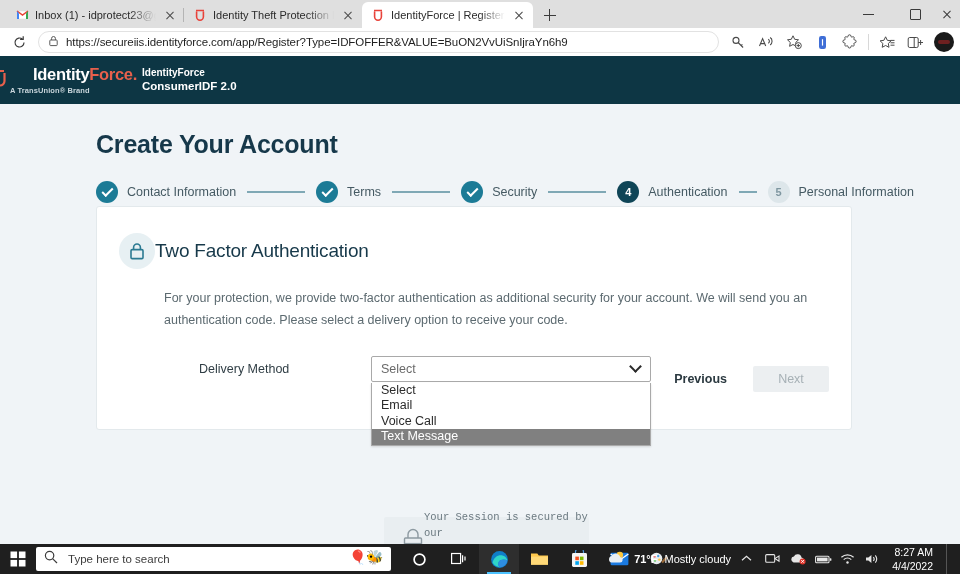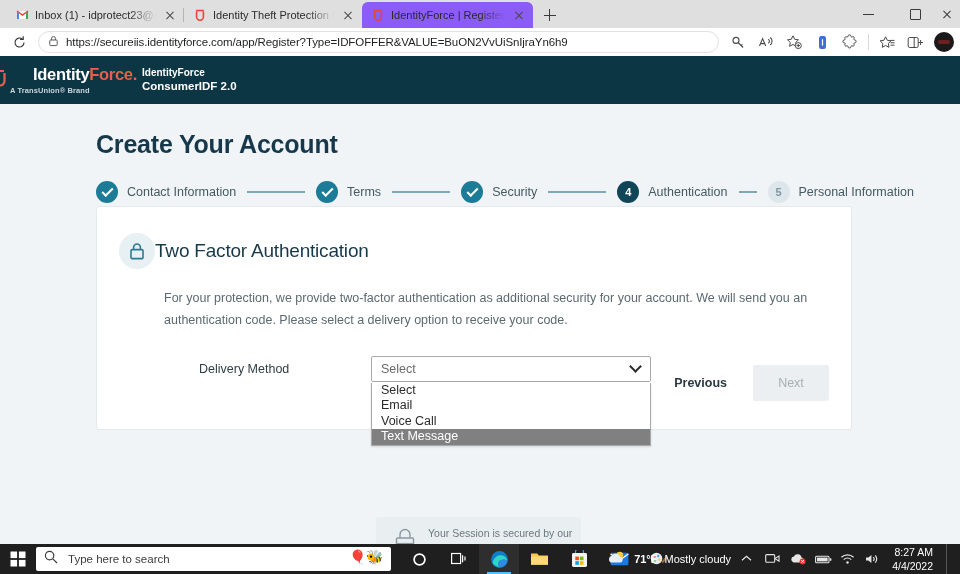--- a/index.html
+++ b/index.html
@@ -25,21 +25,21 @@
     max-width: 178px; min-width: 150px;
   }
   .tab.inactive { background: transparent; }
   .tab.inactive + .tab.inactive::before,
   .tab.inactive::before {
     content: ""; position: absolute; left: -1px; top: 6px;
     width: 1px; height: 14px; background: #b4b4b4;
   }
   .tab:first-child::before { display: none; }
   .tab.active {
-    background: #8b5cf6; box-shadow: 0 0 0 0 #fff;
+    background: #ffffff; box-shadow: 0 0 0 0 #fff;
   }
   .tab.active::before { display: none; }
   .tab-favicon {
     width: 14px; height: 14px; flex: 0 0 14px;
     display: flex; align-items: center; justify-content: center;
   }
   .tab-title {
     flex: 1; white-space: nowrap; overflow: hidden;
     text-overflow: clip;
     -webkit-mask-image: linear-gradient(to right, #000 78%, transparent 100%);
@@ -233,30 +233,30 @@
 
   .card-actions {
     position: absolute; right: 22px; top: 158px;
     display: flex; align-items: center; gap: 22px;
   }
   .btn-prev {
     font-size: 12.5px; color: #2b3940; font-weight: bold;
     padding: 7px 4px;
   }
   .btn-next {
-    width: 76px; height: 36px; background: #eceff1; color: #a6b0b5;
+    width: 76px; height: 26px; background: #eceff1; color: #a6b0b5;
     font-size: 12.5px; display: flex; align-items: center;
     justify-content: center; border-radius: 2px;
   }
 
   
   .secured {
-    position: absolute; left: 376px; top: 461px; width: 205px; height: 50px;
+    position: absolute; left: 384px; top: 461px; width: 205px; height: 50px;
     background: #e9eef1; border-radius: 2px;
-    display: flex; align-items: center; gap: 12px; padding-left: 18px;
+    display: flex; align-items: center; padding-left: 18px; font-family: Liberation Mono, monospace;
   }
   .secured-text {
     font-size: 10.5px; color: #6b7980; line-height: 1.5;
   }
   .sm-sup { font-size: 6.5px; vertical-align: super; }
 
   
   .taskbar {
     position: absolute; left: 0; top: 544px; width: 960px; height: 30px;
     background: #1f1f1f; display: flex; align-items: center;

